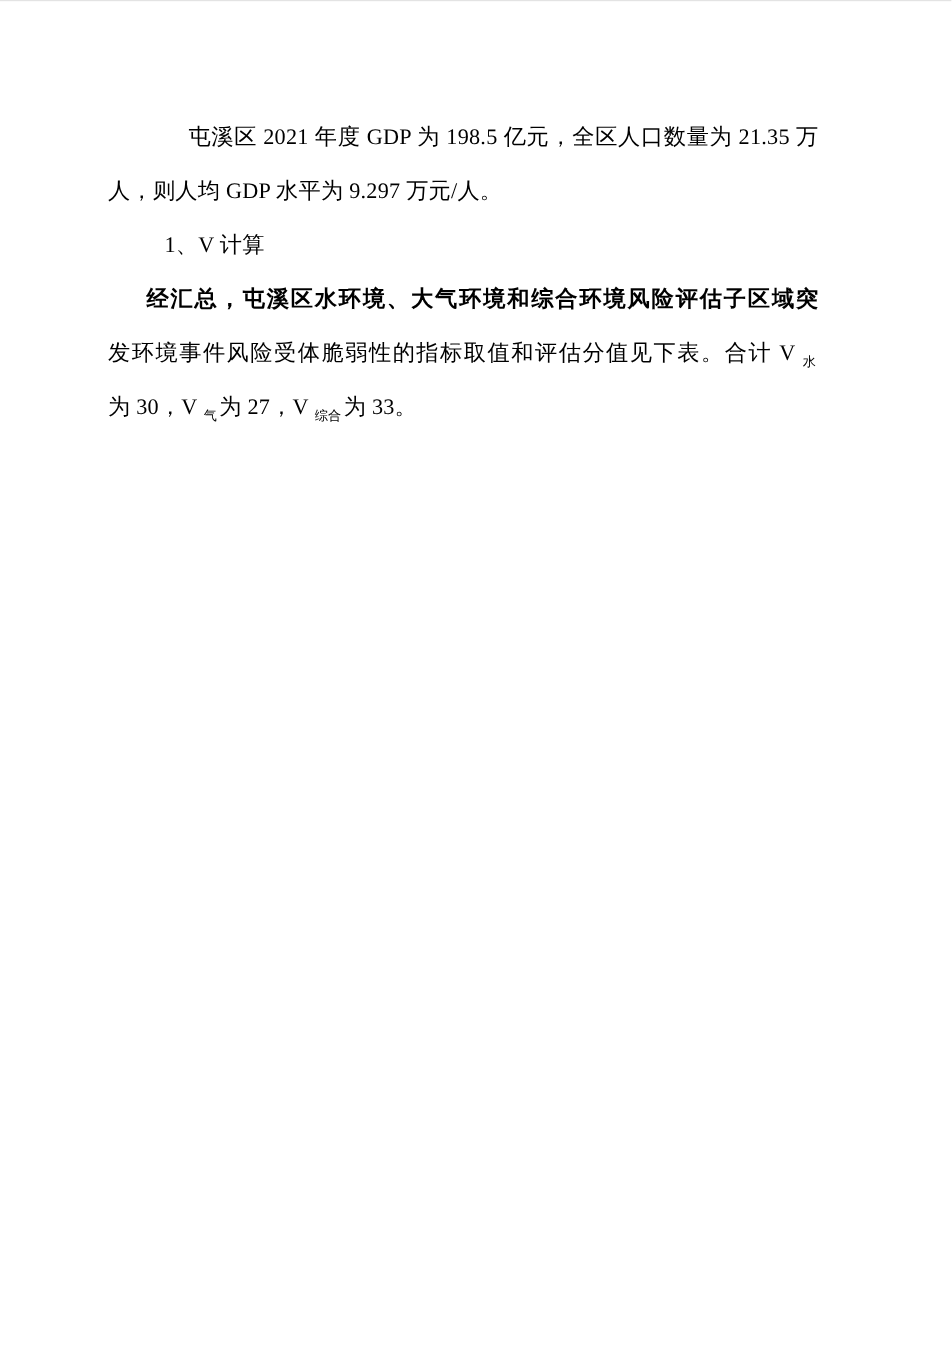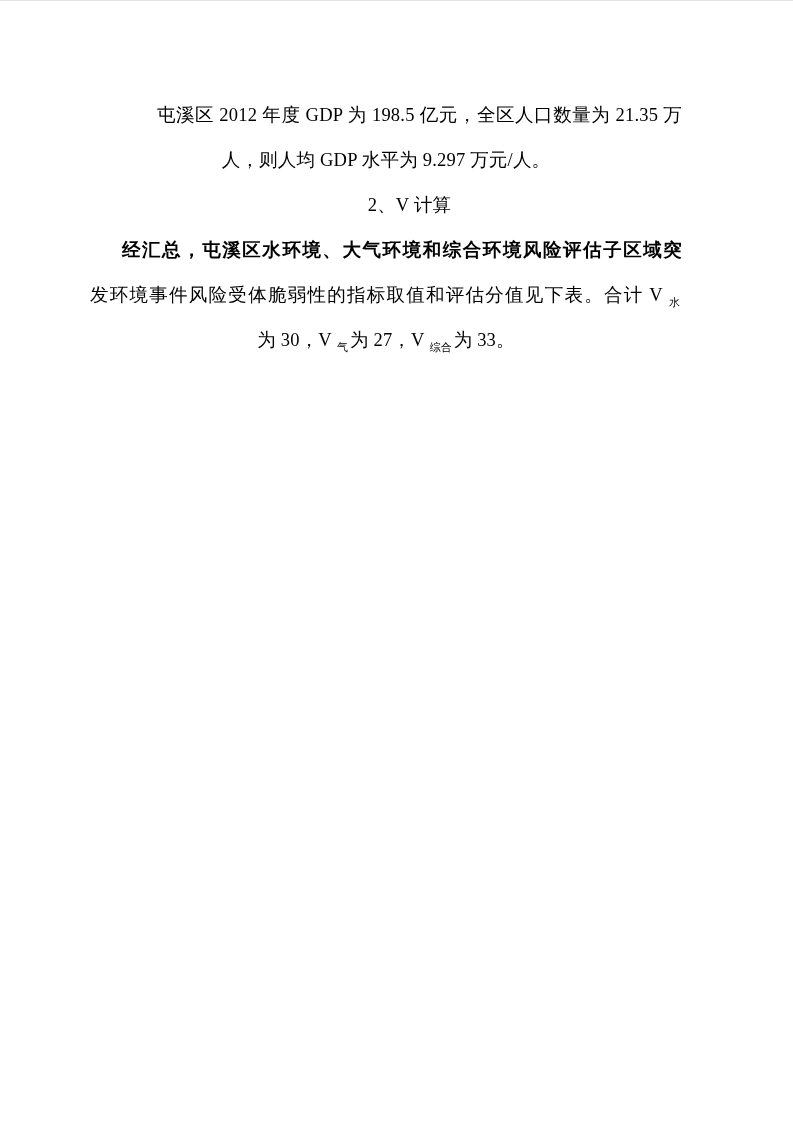--- a/index.html
+++ b/index.html
@@ -21,21 +21,21 @@
   .doc-body {
     position: absolute;
     left: 90px;
     top: 92px;
     width: 592px;
     font-size: 18.5px;
     line-height: 45px;
     letter-spacing: 0.2px;
   }
   .line {
-    text-align: center;
+    text-align: left;
     white-space: normal;
   }
   .just {
     text-align: justify;
     text-align-last: justify;
   }
   .indent-p1 { padding-left: 67px; }   
   .indent-h  { padding-left: 47px; }   
   .indent-p2 { padding-left: 32px; font-weight: bold; }   
   sub.vsub {
@@ -57,25 +57,25 @@
     letter-spacing: 0.5px;
   }
 </style>
 </head>
 <body>
 
 <div class="page">
 
   <div class="doc-body">
 
-    <div class="line just indent-p1">屯溪区 2012 年度 GDP 为 198.5 亿元，全区人口数量为 21.35 万</div>
+    <div class="line just indent-p1">屯溪区 2021 年度 GDP 为 198.5 亿元，全区人口数量为 21.35 万</div>
 
     <div class="line">人，则人均 GDP 水平为 9.297 万元/人。</div>
 
-    <div class="line indent-h">2、V 计算</div>
+    <div class="line indent-h">1、V 计算</div>
 
     <div class="line just indent-p2">经汇总，屯溪区水环境、大气环境和综合环境风险评估子区域突</div>
 
     <div class="line just"><span>发环境事件风险受体脆弱性的指标取值和评估分值见下表。合计 V</span><sub class="vsub">水</sub></div>
 
     <div class="line"><span>为 30，V</span><sub class="vsub">气</sub><span>为 27，V</span><sub class="vsub">综合</sub><span>为 33。</span></div>
 
   </div>
 
 

